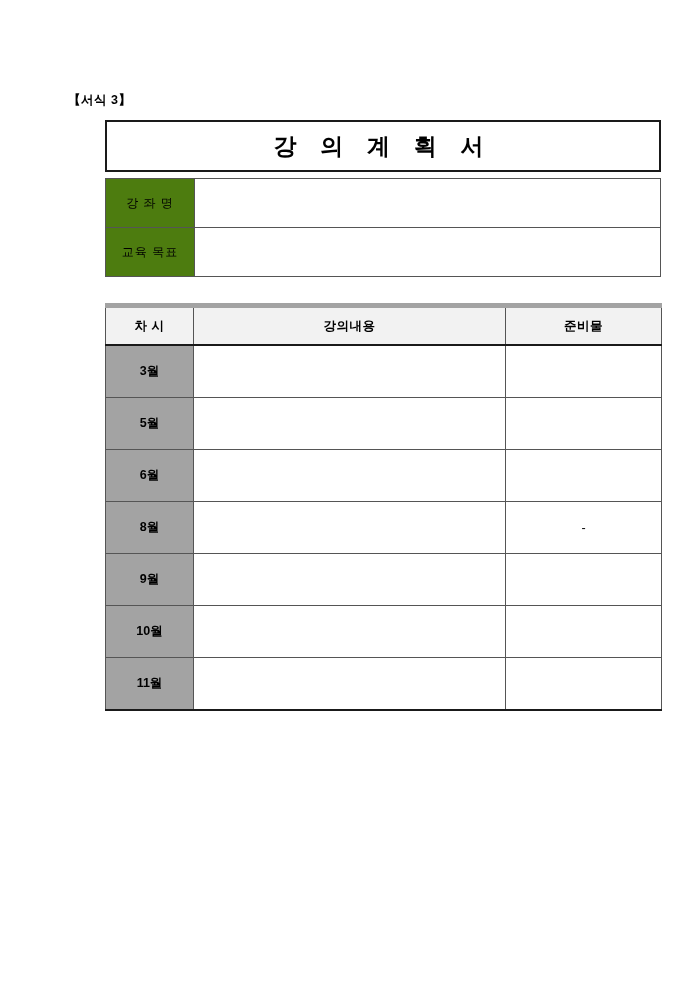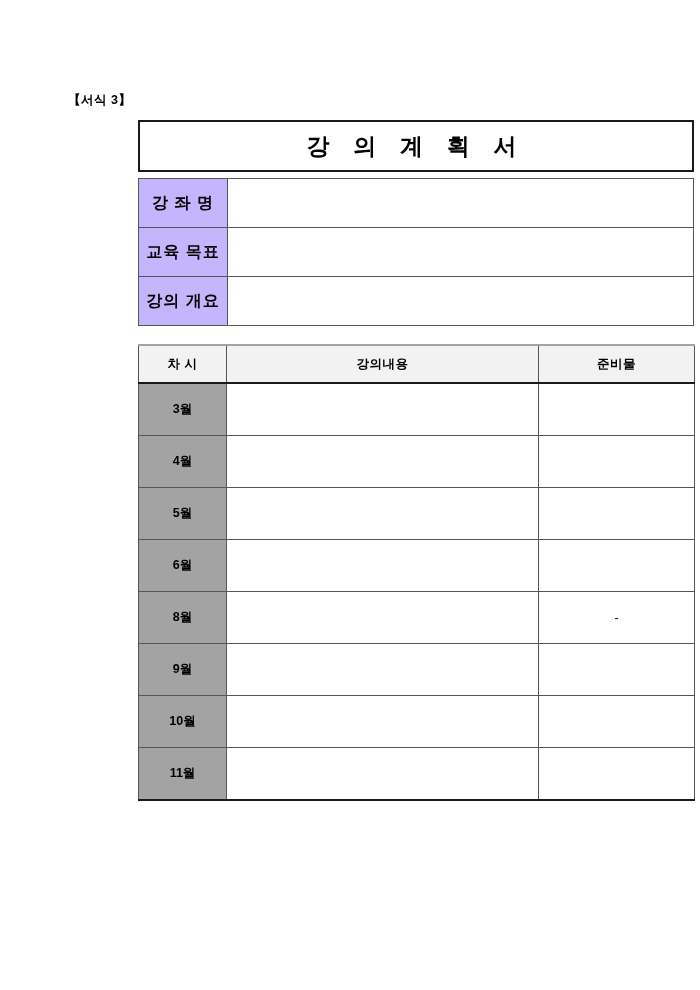--- a/index.html
+++ b/index.html
@@ -31,21 +31,21 @@
     top: 92px;
     font-size: 12.5px;
     letter-spacing: 0.5px;
     font-family: "Liberation Sans", sans-serif;
     font-weight: bold;
     white-space: nowrap;
   }
 
   .doc-body {
     position: absolute;
-    left: 90px;
+    left: 57px;
     top: 120px;
     width: 556px;
     padding-left: 48px;
   }
 
   
   .title-box {
     border: 2px solid #1a1a1a;
     height: 52px;
     display: flex;
@@ -74,36 +74,36 @@
 
   table.info-table td {
     border: 1px solid #555555;
     height: 48px;
     vertical-align: middle;
     padding: 0;
   }
   table.info-table td.head {
     width: 88px;
     text-align: center;
-    background: #c4b5fd;
-    font-size: 16px;
-    font-weight: bold;
+    background: #4d7c0f;
+    font-size: 12px;
+    font-weight: normal;
     letter-spacing: 1px;
     font-family: "Liberation Sans", sans-serif;
   }
   table.info-table td.value {
     background: #ffffff;
     padding: 0 6px;
     font-size: 12px;
   }
 
   
   table.schedule-table {
-    margin-top: 18px;
-    border-top: 2px solid #a3a3a3;
+    margin-top: 26px;
+    border-top: 5px solid #a3a3a3;
     border-bottom: 2px solid #1a1a1a;
   }
   table.schedule-table th,
   table.schedule-table td {
     border: 1px solid #555555;
     padding: 0;
   }
   table.schedule-table thead th {
     height: 36px;
     background: #f2f2f2;
@@ -156,24 +156,20 @@
     </div>
 
     <table class="info-table">
       <tbody>
         <tr>
           <td class="head">강 좌 명</td>
           <td class="value"></td>
         </tr>
         <tr>
           <td class="head">교육 목표</td>
-          <td class="value"></td>
-        </tr>
-        <tr>
-          <td class="head">강의 개요</td>
           <td class="value"></td>
         </tr>
       </tbody>
     </table>
 
     <table class="schedule-table">
       <colgroup>
         <col class="c-period">
         <col class="c-content">
         <col class="c-materials">
@@ -185,25 +181,20 @@
           <th>준비물</th>
         </tr>
       </thead>
       <tbody>
         <tr>
           <td class="period">3월</td>
           <td class="content"></td>
           <td class="materials"></td>
         </tr>
         <tr>
-          <td class="period">4월</td>
-          <td class="content"></td>
-          <td class="materials"></td>
-        </tr>
-        <tr>
           <td class="period">5월</td>
           <td class="content"></td>
           <td class="materials"></td>
         </tr>
         <tr>
           <td class="period">6월</td>
           <td class="content"></td>
           <td class="materials"></td>
         </tr>
         <tr>

